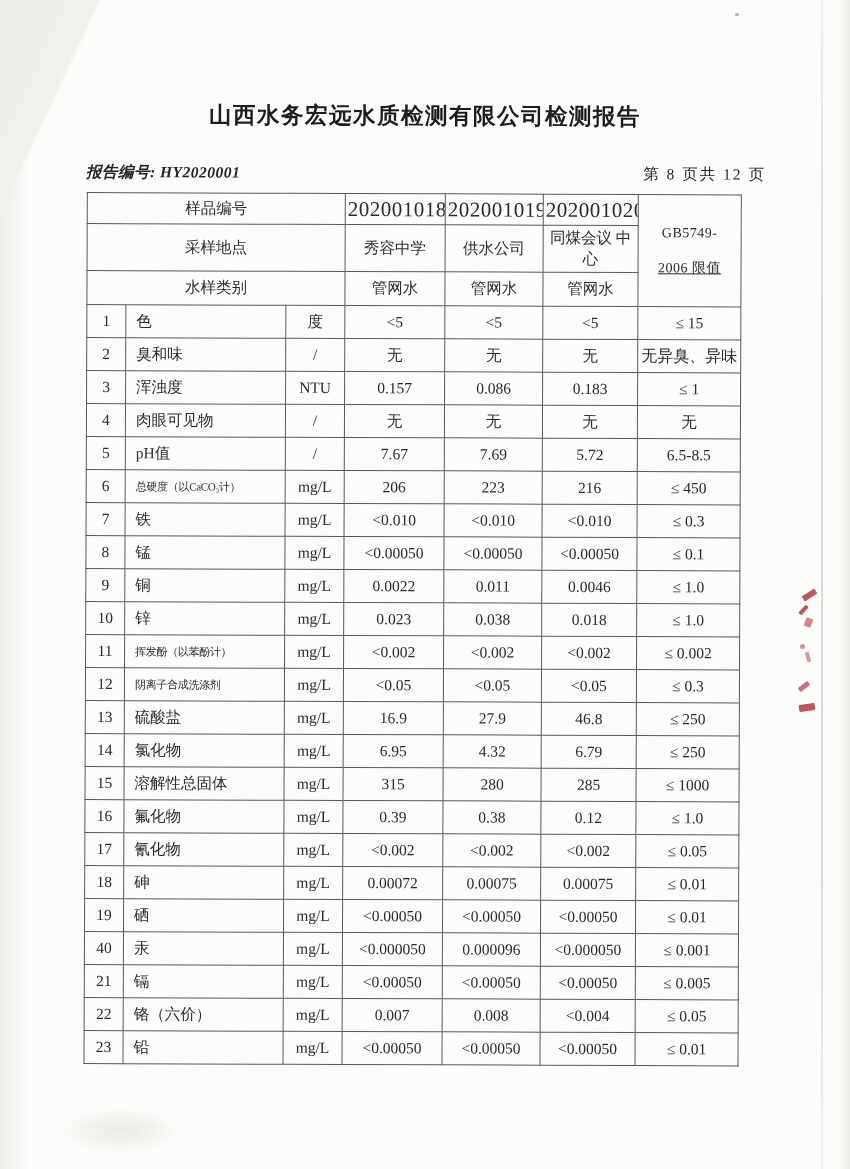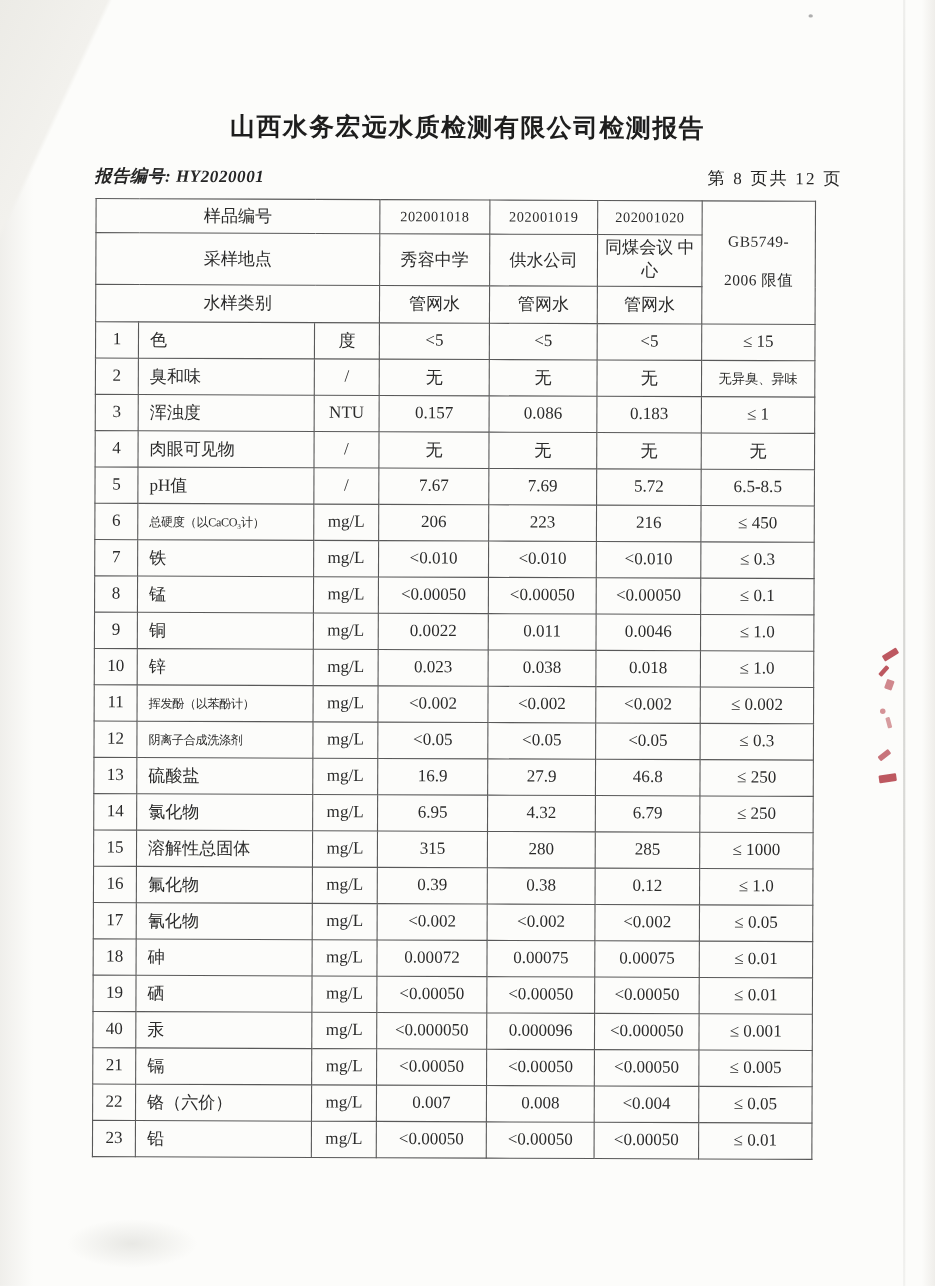--- a/index.html
+++ b/index.html
@@ -29,37 +29,37 @@
   .m4{left:4px;top:52px;width:5px;height:5px;border-radius:50%;opacity:.55;}
   .m5{left:10px;top:60px;width:4px;height:10px;transform:rotate(-15deg);opacity:.5;}
   .m6{left:2px;top:92px;width:12px;height:5px;transform:rotate(-38deg);opacity:.7;}
   .m7{left:3px;top:112px;width:16px;height:7px;transform:rotate(-8deg);}
   
   .content{position:relative;z-index:1;padding-top:99px;transform:rotate(.22deg);transform-origin:90px 150px;}
   .title{margin:0;text-align:center;font-size:22.5px;font-weight:bold;color:#1d1d1d;letter-spacing:1.5px;}
   .meta{margin:20px 84px 0 86px;display:flex;justify-content:space-between;align-items:flex-end;
     font-size:15.5px;color:#252525;}
   .meta .rn{font-weight:600;letter-spacing:.5px;font-style:italic;}
-  .meta .pg{letter-spacing:2px;}
+  .meta .pg{letter-spacing:2px;margin-top:12px;}
   table{margin:9px 0 0 87px;border-collapse:collapse;table-layout:fixed;width:654px;
     border:1.5px solid #474747;}
   td{border:1px solid #595959;text-align:center;vertical-align:middle;
     font-size:15.5px;color:#2b2b2b;padding:0 2px;overflow:hidden;white-space:nowrap;}
   tr.h1 td{height:30px;text-align:center;}
   tr.h2 td{height:46px;}
   tr.h3 td{height:33px;}
-  td.num{font-size:13px;letter-spacing:.5px;}
+  td.num{font-size:21px;letter-spacing:.5px;}
   td.limit-head{font-size:14px;letter-spacing:.5px;}
   td.limit-head .ln{line-height:1.2;}
-  td.limit-head .ln + .ln{margin-top:18px;}
+  td.limit-head .ln + .ln{margin-top:18px;text-decoration:underline;}
   .loc2{line-height:1.35;white-space:normal;}
   tbody.body-rows td{height:32px;}
   td.name-cell{text-align:left;padding-left:10px;}
   td.name-cell.tight{font-size:11px;letter-spacing:-.3px;}
-  td.small{font-size:12px;}
+  td.small{font-size:16px;}
 </style>
 </head>
 <body>
 
 <div class="edge-left"></div>
 <div class="edge-right"></div>
 <div class="corner-shadow"></div>
 <div class="fold-line"></div>
 <div class="smudge"></div>
 <div class="speck"></div>

